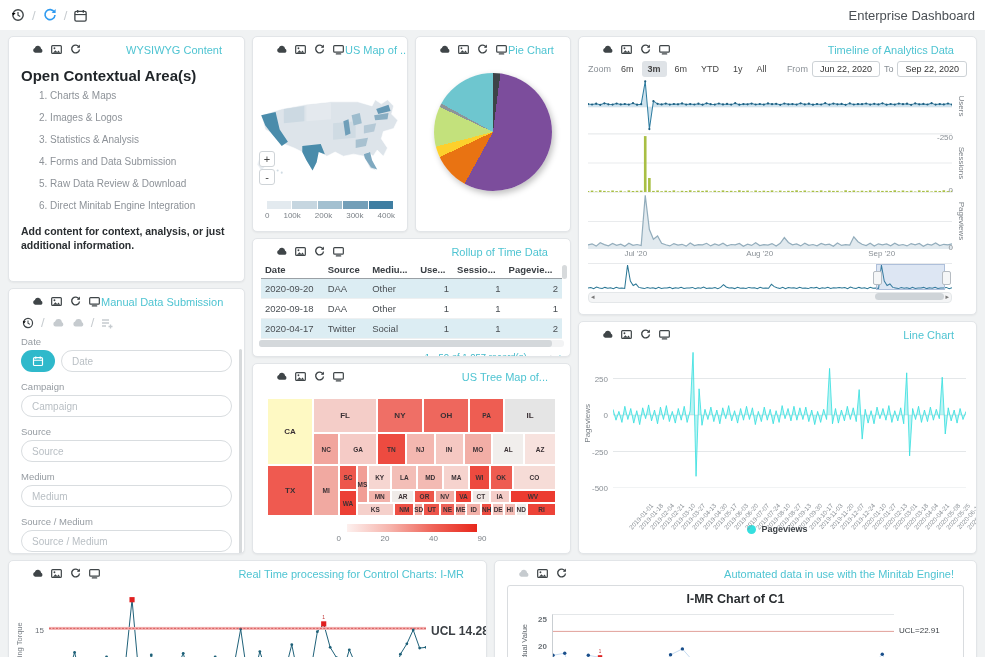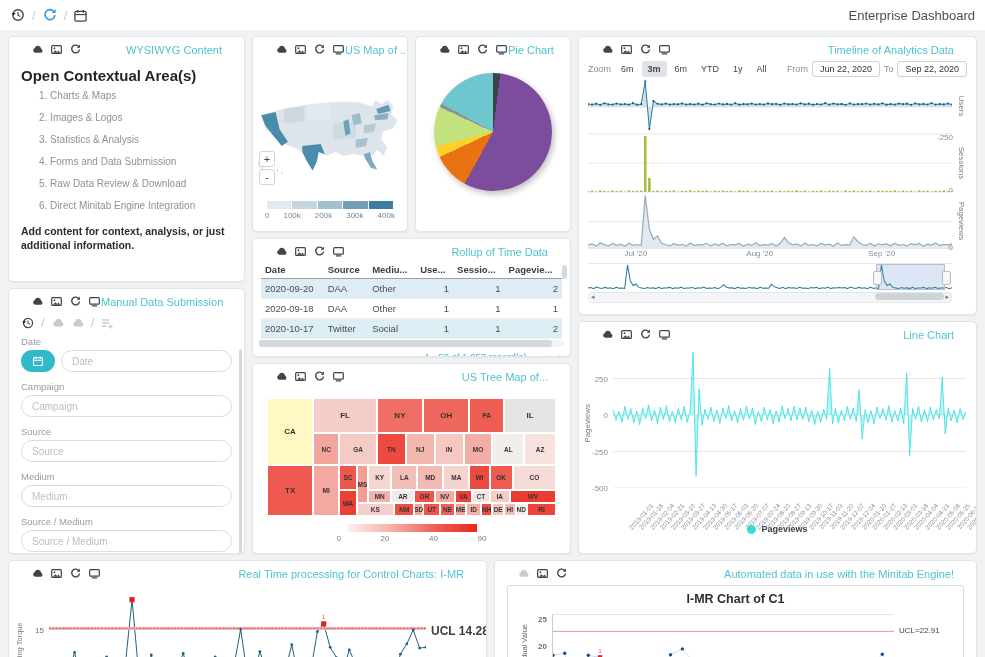--- a/index.html
+++ b/index.html
@@ -599,21 +599,21 @@
           </tr>
           <tr>
             <td>2020-09-18</td>
             <td>DAA</td>
             <td>Other</td>
             <td class="num">1</td>
             <td class="num">1</td>
             <td class="num">1</td>
           </tr>
           <tr class="stripe">
-            <td>2020-10-17</td>
+            <td>2020-04-17</td>
             <td>Twitter</td>
             <td>Social</td>
             <td class="num">1</td>
             <td class="num">1</td>
             <td class="num">2</td>
           </tr>
         </tbody>
     </table>
   </div>
   <div class="vdot"></div>

